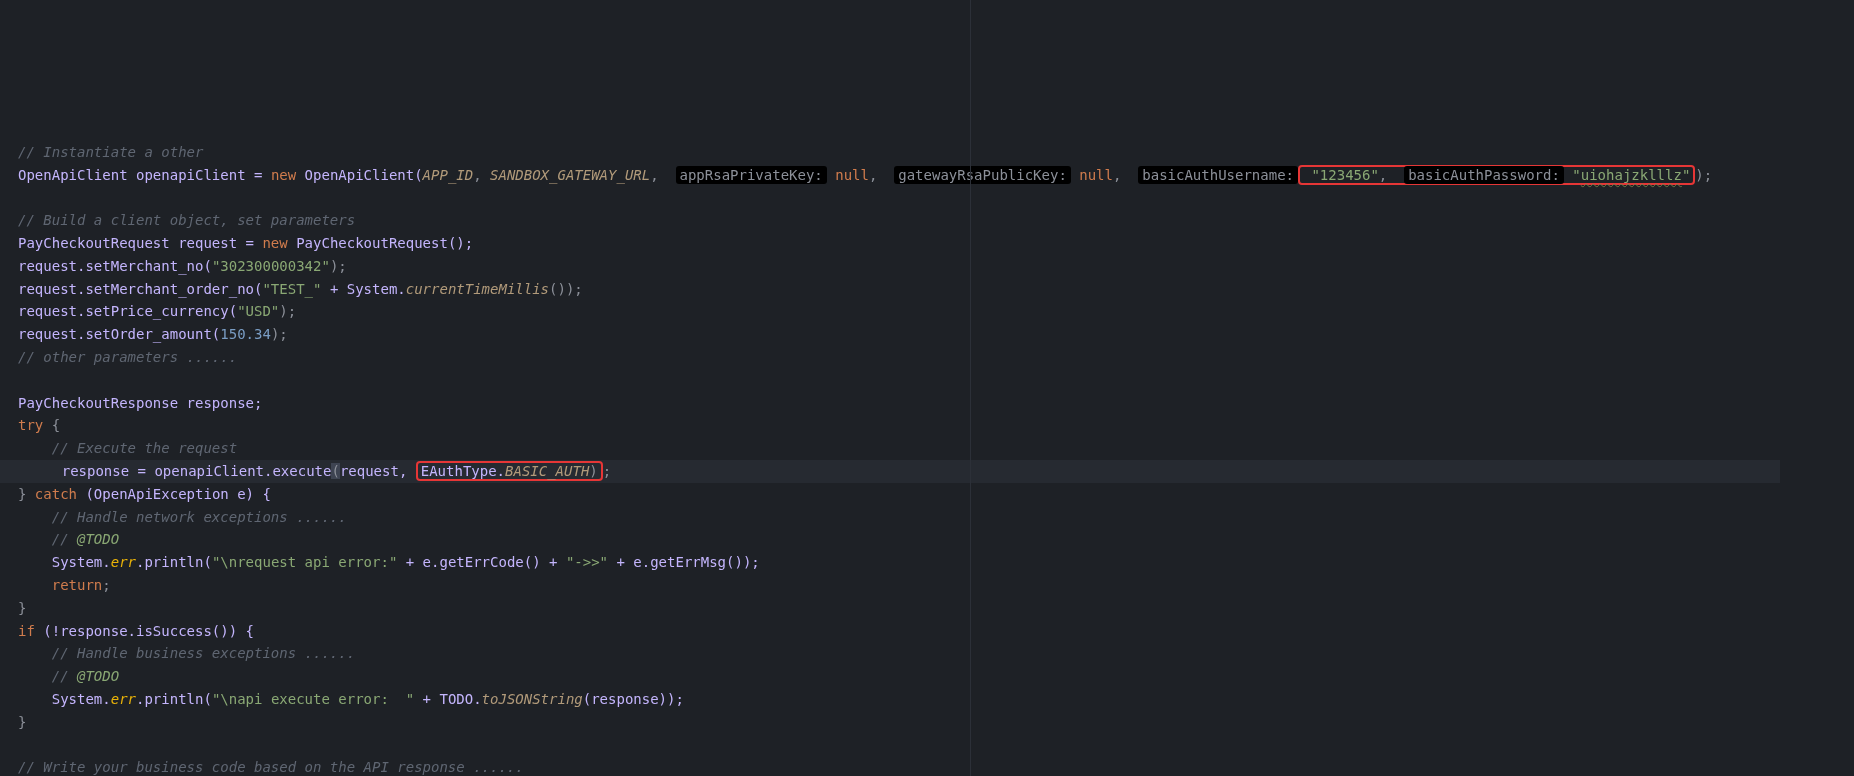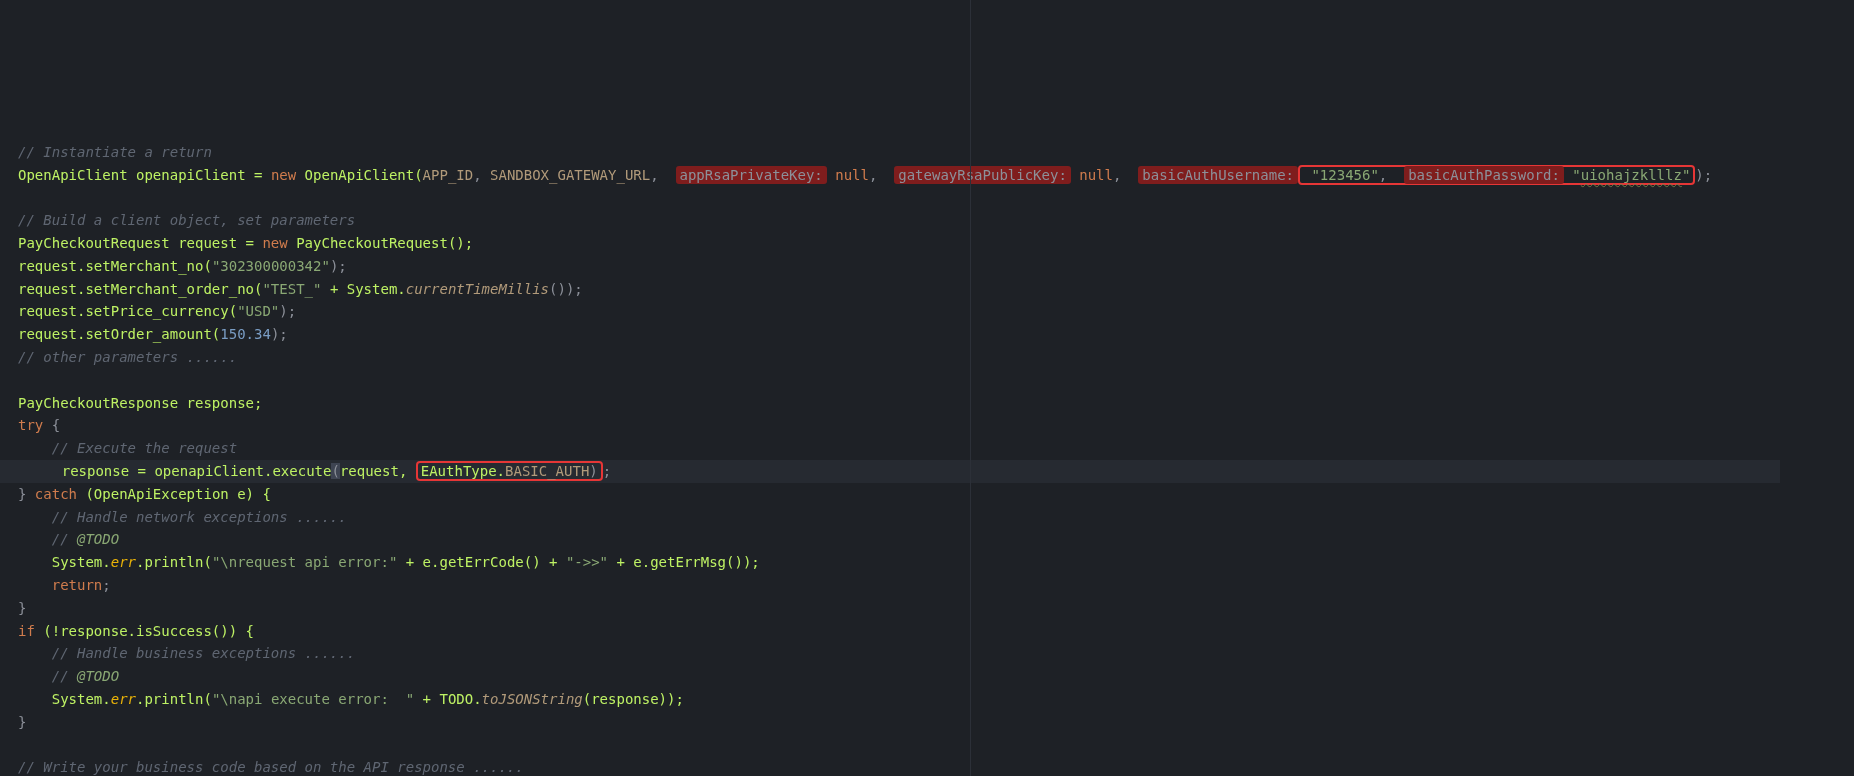--- a/index.html
+++ b/index.html
@@ -12,35 +12,35 @@
     white-space: pre;
     padding: 4px 18px;
     overflow-x: auto;
     width: 1854px;
     height: 776px;
   }
   .c-comment { color: #5f6672; font-style: italic; }
   .c-kw { color: #d07c4d; }
   .c-str { color: #8aa874; }
   .c-num { color: #7a9dc4; }
-  .c-ident { color: #bef264; text-align: right; }
+  .c-ident { color: #c4b5fd; text-align: right; }
   .c-param { font-style: italic; color: #b19a7a; text-align: right; }
-  .c-const { color: #b19a7a; }
+  .c-const { font-style: italic; color: #b19a7a; }
   .c-err { font-style: italic; color: #eab308; }
   .c-punct { color: #8c9099; }
 
   .hl-line {
     background: #262a31;
     display: inline-block;
     width: 1780px;
     margin-left: -18px;
     padding-left: 28px;
   }
   .param-hint {
-    background: #7f1d1d;
+    background: #000000;
     color: #8c9099;
     border-radius: 3px;
     padding: 1px 4px;
     font-style: normal;
   }
   .wavy {
     text-decoration: underline wavy #6c7a46;
     text-decoration-thickness: 1px;
     text-underline-offset: 3px;
   }
@@ -62,21 +62,21 @@
     padding: 0;
   }
 </style>
 </head>
 <body>
 
 <div class="vrule"></div>
 
 
 
-<div><span class="c-comment">// Instantiate a return</span>
+<div><span class="c-comment">// Instantiate a other</span>
 <span class="c-ident">OpenApiClient</span><span class="c-ident"> openapiClient = </span><span class="c-kw">new</span><span class="c-ident"> OpenApiClient(</span><span class="c-const">APP_ID</span><span class="c-punct">, </span><span class="c-const">SANDBOX_GATEWAY_URL</span><span class="c-punct">, </span> <span class="param-hint">appRsaPrivateKey:</span><span class="c-kw"> null</span><span class="c-punct">, </span> <span class="param-hint">gatewayRsaPublicKey:</span><span class="c-kw"> null</span><span class="c-punct">, </span> <span class="param-hint">basicAuthUsername:</span><span class="red-box"><span class="c-str"> "123456"</span><span class="c-punct">, </span> <span class="param-hint">basicAuthPassword:</span><span class="c-str"> "</span><span class="c-str wavy">uiohajzklllz</span><span class="c-str">"</span></span><span class="c-punct">);</span>
 
 <span class="c-comment">// Build a client object, set parameters</span>
 <span class="c-ident">PayCheckoutRequest request = </span><span class="c-kw">new</span><span class="c-ident"> PayCheckoutRequest();</span>
 <span class="c-ident">request.setMerchant_no(</span><span class="c-str">"302300000342"</span><span class="c-punct">);</span>
 <span class="c-ident">request.setMerchant_order_no(</span><span class="c-str">"TEST_"</span><span class="c-ident"> + System.</span><span class="c-param">currentTimeMillis</span><span class="c-punct">());</span>
 <span class="c-ident">request.setPrice_currency(</span><span class="c-str">"USD"</span><span class="c-punct">);</span>
 <span class="c-ident">request.setOrder_amount(</span><span class="c-num">150.34</span><span class="c-punct">);</span>
 <span class="c-comment">// other parameters ......</span>
 

